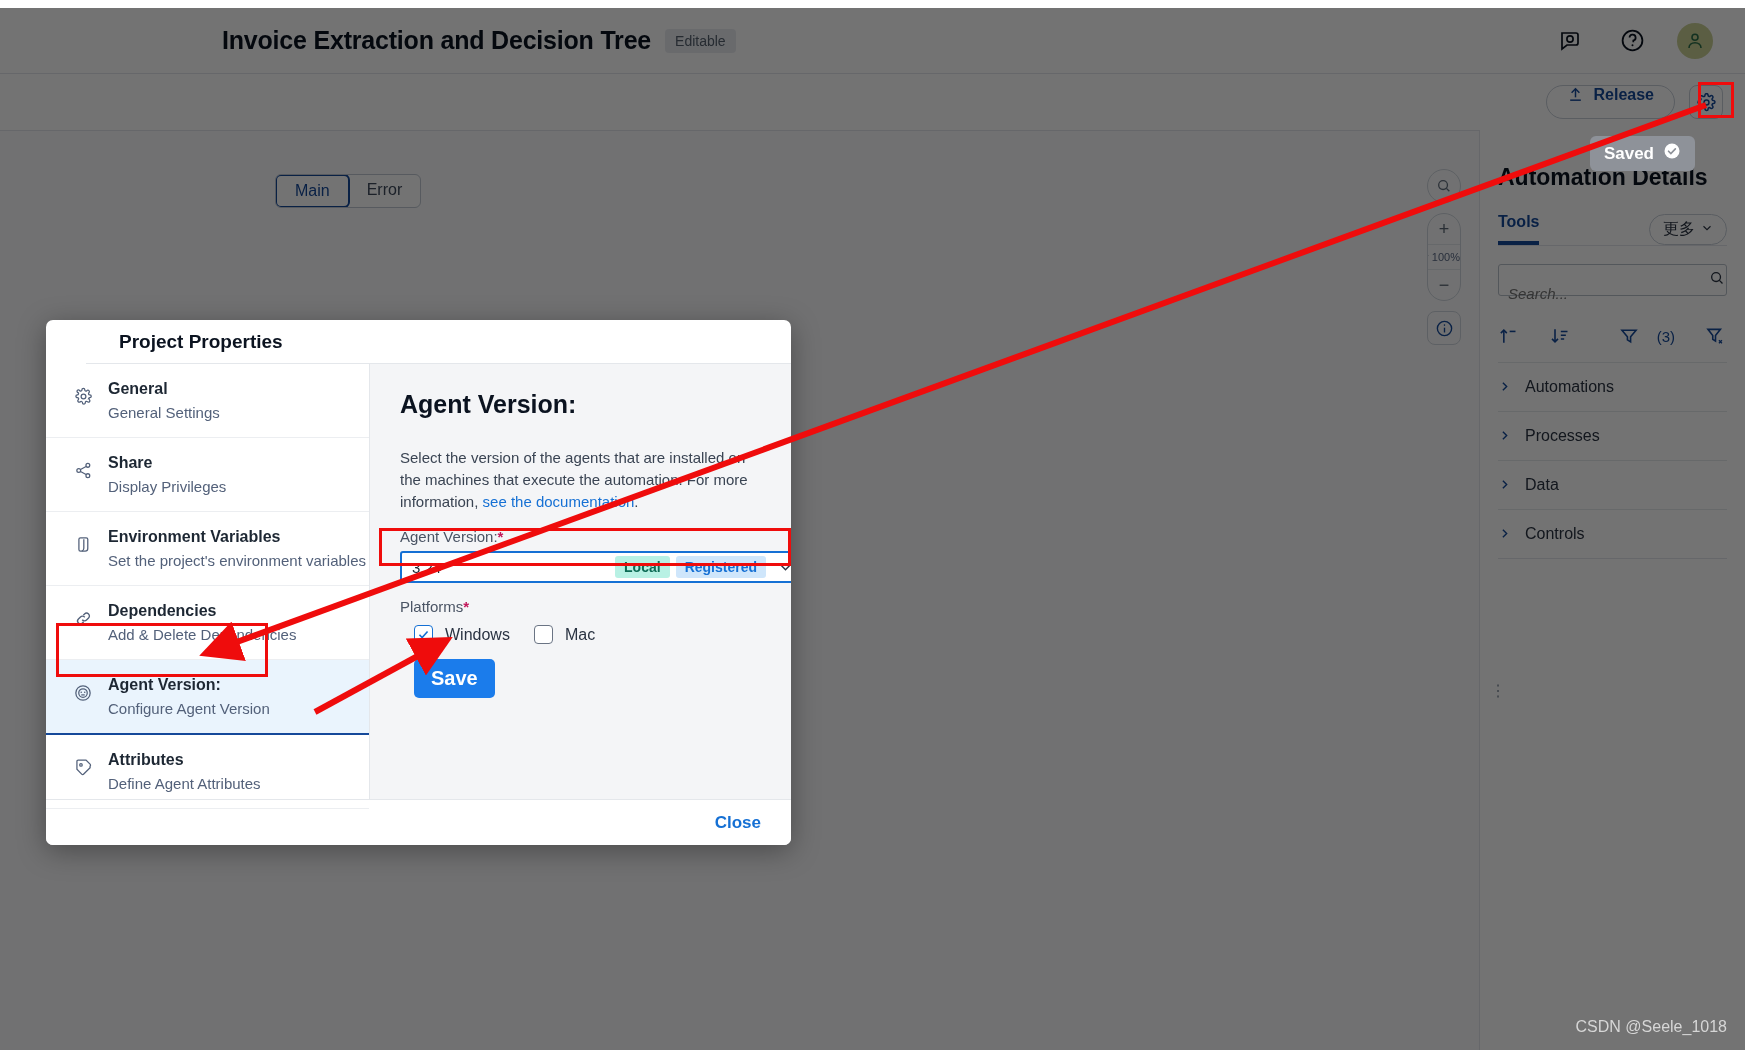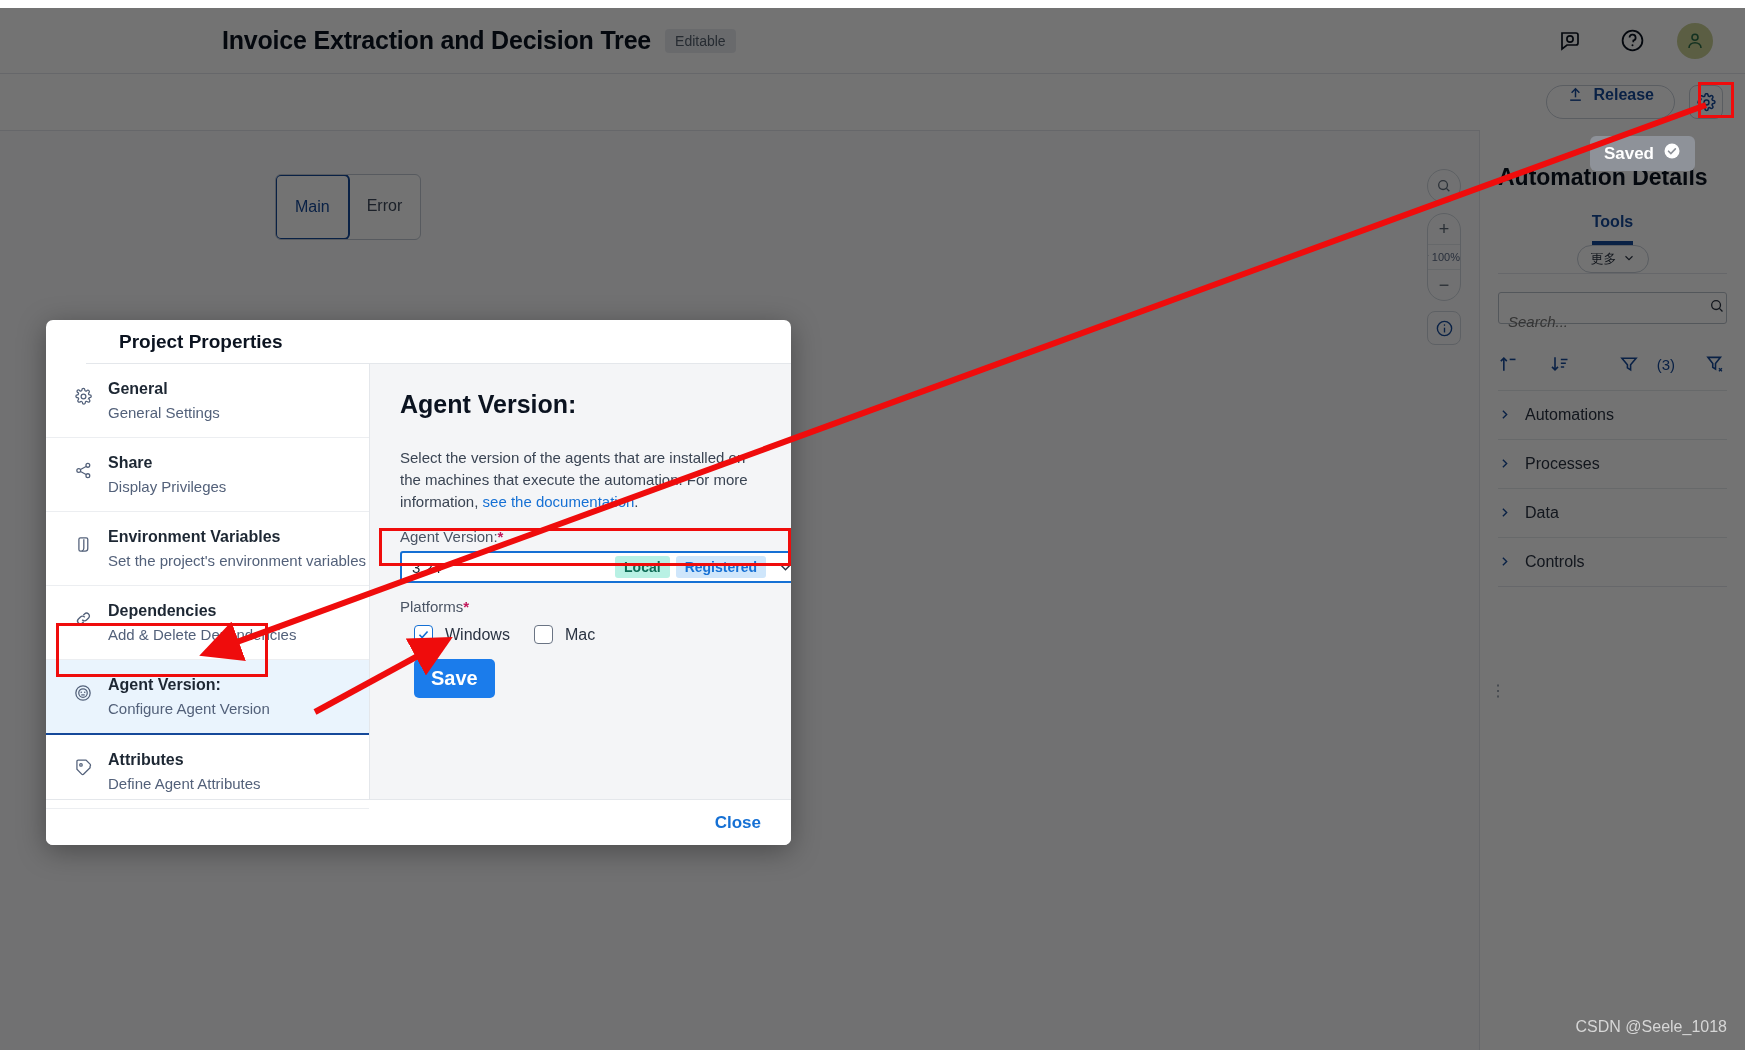--- a/index.html
+++ b/index.html
@@ -130,21 +130,21 @@
   }
   .main-error-toggle {
     position: absolute; left: 275px; top: 43px;
     display: flex;
     border: 1px solid #c0c8d3;
     border-radius: 6px;
     overflow: hidden;
     background: #fff;
   }
   .met-item {
-    padding: 22px 18px;
+    padding: 6px 18px;
     font-size: 16px;
     color: #3e4a5c;
     cursor: pointer;
   }
   .met-item.active {
     color: #15499a;
     border: 2px solid #15499a;
     border-radius: 6px;
     margin: -1px;
     background: #fff;
@@ -262,33 +262,32 @@
     border-left: 1px solid #e2e5ea;
     padding: 0 18px;
   }
   .rp-title {
     font-size: 23px; font-weight: bold; color: #0b1320;
     margin-top: 34px;
   }
   .rp-tabs-row {
     display: flex; align-items: center; justify-content: space-between;
     margin-top: 22px;
-    flex-direction: column;
   }
   .rp-tab {
     font-size: 16px; font-weight: bold; color: #15499a;
     padding-bottom: 10px;
     border-bottom: 4px solid #15499a;
     cursor: pointer;
   }
   .rp-more {
     display: flex; align-items: center; gap: 6px;
     border: 1px solid #c7ced8; border-radius: 16px;
     padding: 4px 13px;
-    font-size: 13px; color: #2a3342;
+    font-size: 16px; color: #2a3342;
     cursor: pointer;
     justify-content: center;
   }
   .rp-divider { height: 1px; background: #e2e5ea; }
   .rp-search {
     margin-top: 18px;
     height: 32px;
     border: 1px solid #b9c0c9;
     border-radius: 3px;
     display: flex; align-items: center;

